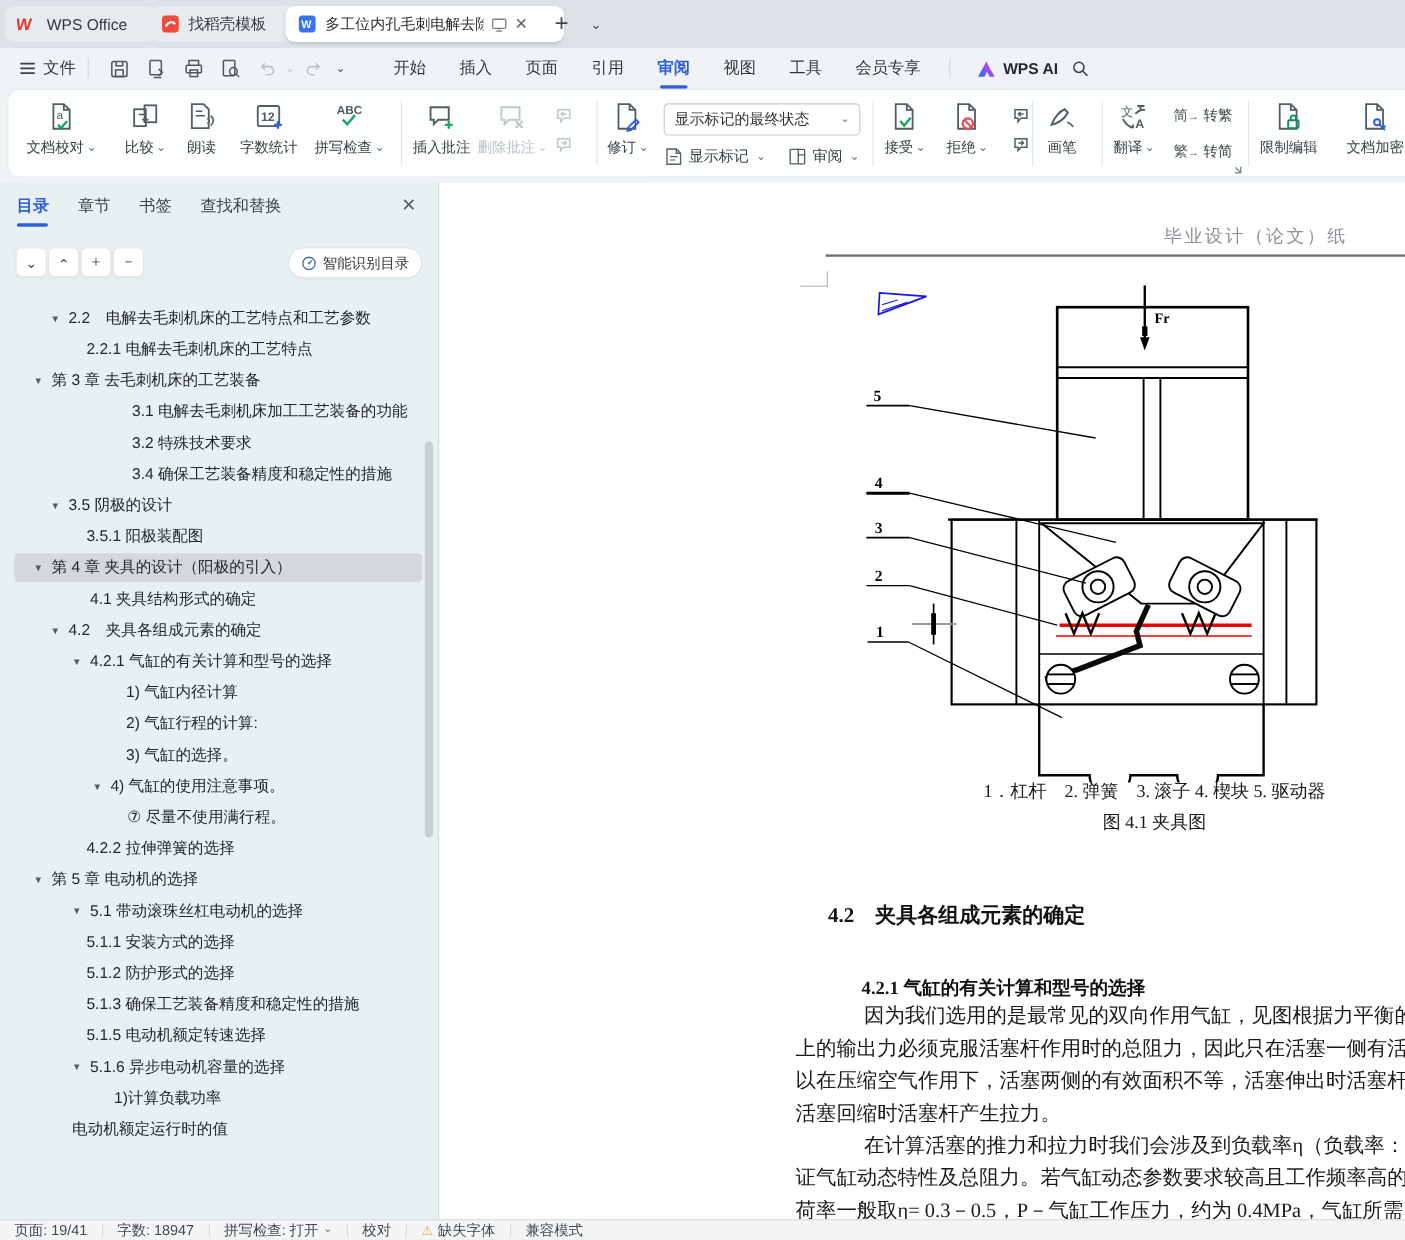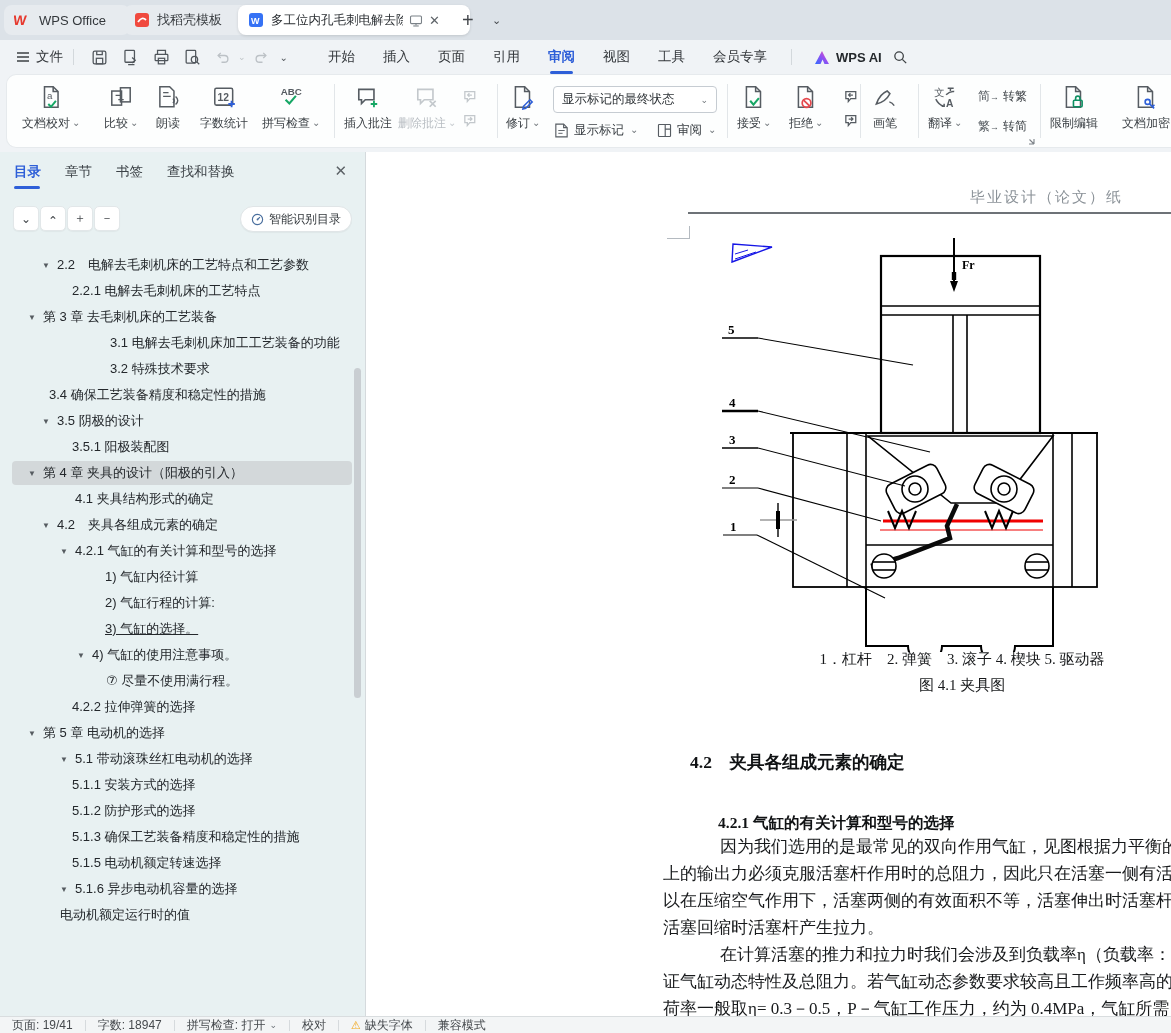--- a/index.html
+++ b/index.html
@@ -509,21 +509,21 @@
             <span>第 3 章 去毛刺机床的工艺装备</span>
           </div>
           <div class="toc-item" style="padding-left: 110px;">
 
             <span>3.1 电解去毛刺机床加工工艺装备的功能</span>
           </div>
           <div class="toc-item" style="padding-left: 110px;">
 
             <span>3.2 特殊技术要求</span>
           </div>
-          <div class="toc-item" style="padding-left: 49px;">
+          <div class="toc-item" style="padding-left: 110px;">
 
             <span>3.4 确保工艺装备精度和稳定性的措施</span>
           </div>
           <div class="toc-item" style="padding-left: 42px;">
             <span class="tarr">▼</span>
             <span>3.5 阴极的设计</span>
           </div>
           <div class="toc-item" style="padding-left: 72px;">
 
             <span>3.5.1 阳极装配图</span>
@@ -545,21 +545,21 @@
             <span>4.2.1 气缸的有关计算和型号的选择</span>
           </div>
           <div class="toc-item" style="padding-left: 105px;">
 
             <span>1) 气缸内径计算</span>
           </div>
           <div class="toc-item" style="padding-left: 105px;">
 
             <span>2) 气缸行程的计算:</span>
           </div>
-          <div class="toc-item" style="padding-left: 105px; text-decoration: underline;">
+          <div class="toc-item" style="padding-left: 105px;">
 
             <span>3) 气缸的选择。</span>
           </div>
           <div class="toc-item" style="padding-left: 77px;">
             <span class="tarr">▼</span>
             <span>4) 气缸的使用注意事项。</span>
           </div>
           <div class="toc-item" style="padding-left: 106px;">
 
             <span>⑦ 尽量不使用满行程。</span>
@@ -588,20 +588,24 @@
 
             <span>5.1.3 确保工艺装备精度和稳定性的措施</span>
           </div>
           <div class="toc-item" style="padding-left: 72px;">
 
             <span>5.1.5 电动机额定转速选择</span>
           </div>
           <div class="toc-item" style="padding-left: 60px;">
             <span class="tarr">▼</span>
             <span>5.1.6 异步电动机容量的选择</span>
+          </div>
+          <div class="toc-item" style="padding-left: 95px;">
+
+            <span>1)计算负载功率</span>
           </div>
           <div class="toc-item" style="padding-left: 60px;">
 
             <span>电动机额定运行时的值</span>
           </div>
         </div>
       <div class="sb-track"></div>
     </div>
     <div class="sdivider"></div>
 

